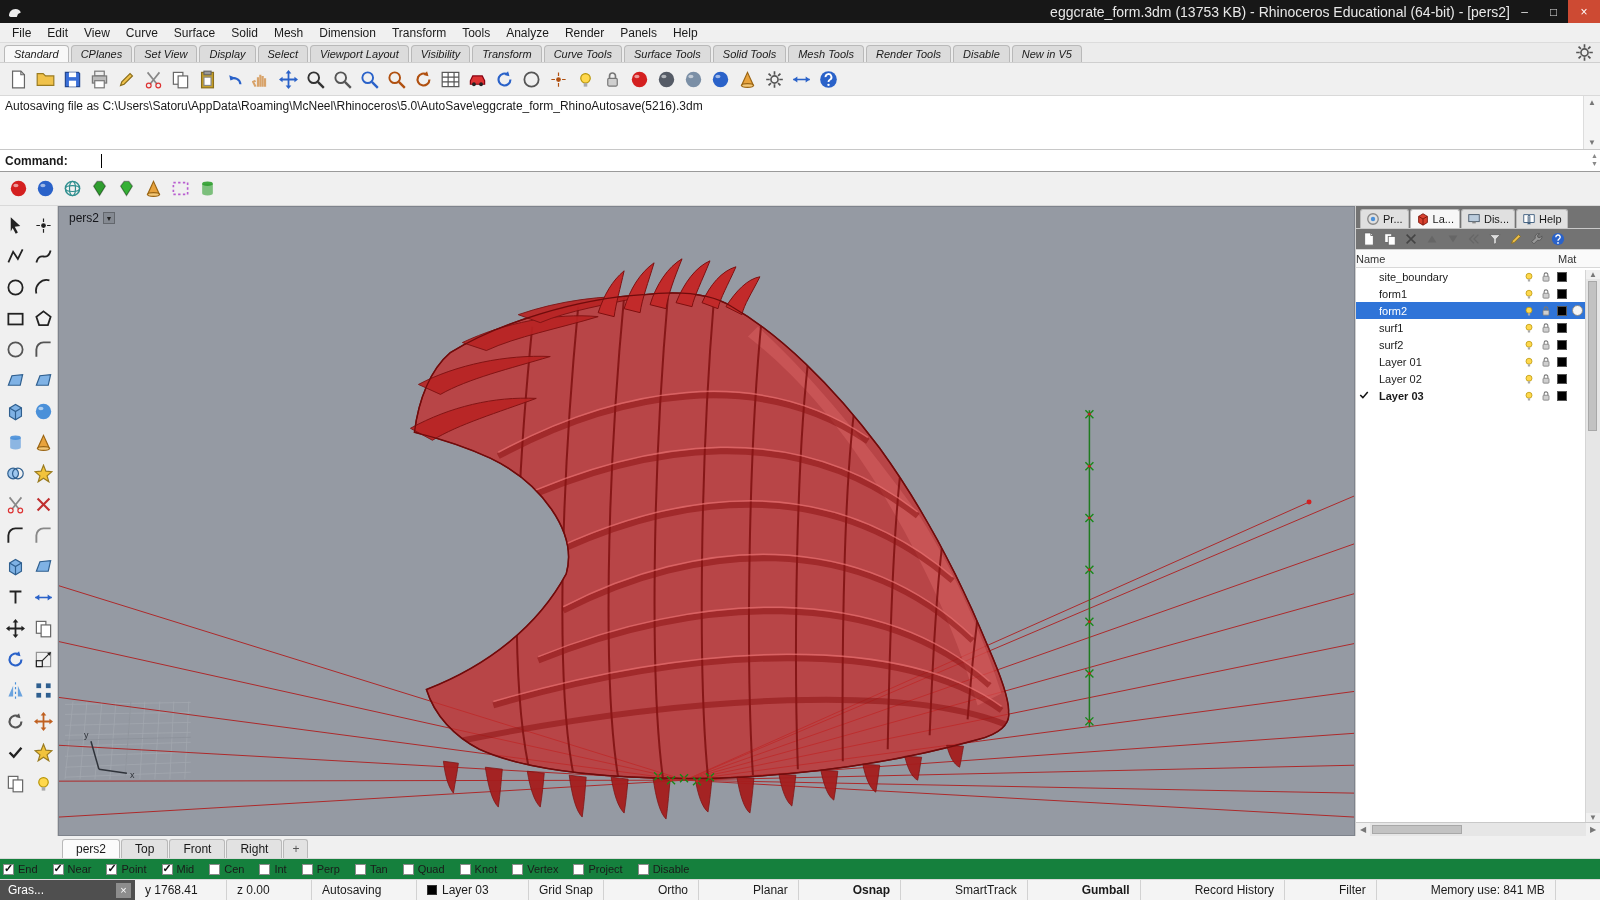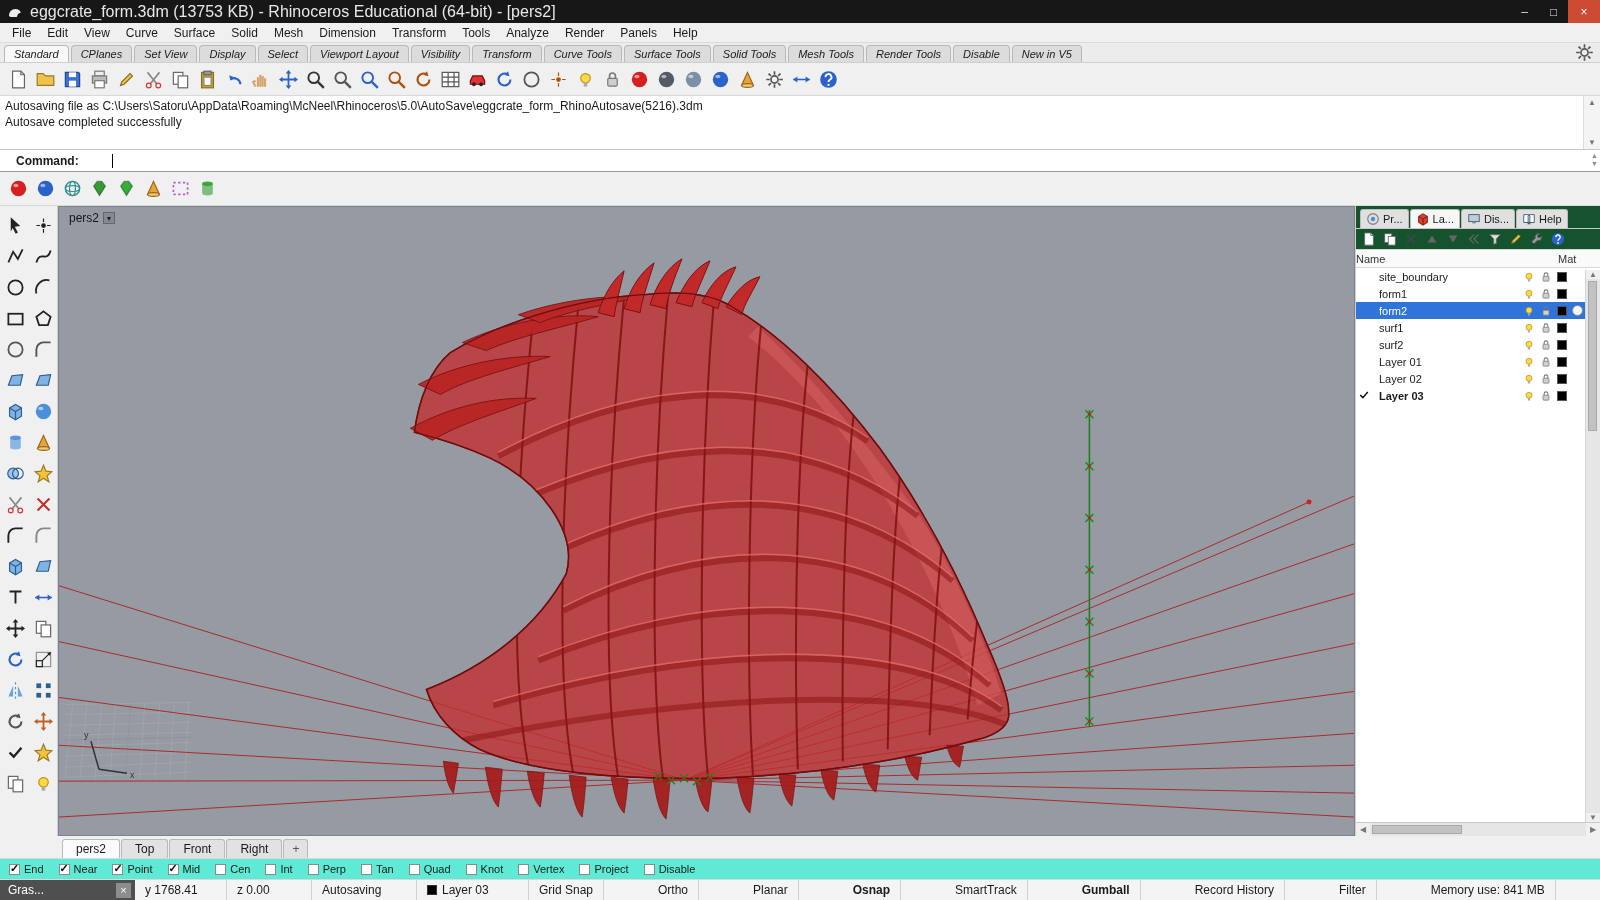--- a/index.html
+++ b/index.html
@@ -3,21 +3,21 @@
 <meta charset="utf-8">
 <style>
   * { box-sizing: border-box; margin: 0; padding: 0; }
   html,body { width:1600px; height:900px; overflow:hidden; }
   body { font-family:"Liberation Sans", sans-serif; font-size:12px; color:#1a1a1a; background:#f0f0f0; }
   .app { width:1600px; height:900px; display:flex; flex-direction:column; }
 
   
   .titlebar { height:23px; background:#171717; color:#e8e8e8; display:flex; align-items:center; flex:0 0 auto; }
   .appicon { width:18px; height:16px; margin:0 6px; flex:0 0 auto; }
-  .wtitle { flex:1; text-align:left; font-size:16px; white-space:nowrap; overflow:hidden; }
+  .wtitle { flex:1; text-align:right; font-size:14px; white-space:nowrap; overflow:hidden; }
   .winbtns { display:flex; flex:0 0 auto; }
   .wbtn { width:29px; height:23px; display:flex; align-items:center; justify-content:center; color:#dcdcdc; font-size:12px; }
   .wbtn.close { background:#cd4a33; color:#fff; width:32px; }
 
   
   .menubar { height:20px; background:#f0f0f0; border-bottom:1px solid #dcdcdc; display:flex; align-items:center; padding-left:4px; flex:0 0 auto; }
   .mitem { padding:0 8px; font-size:12px; }
 
   
   .tabsrow { height:20px; background:#ececec; border-bottom:1px solid #cfcfcf; display:flex; align-items:flex-end; padding:0 6px 0 4px; flex:0 0 auto; }
@@ -31,37 +31,37 @@
   .toolbar2 { height:34px; }
   .tbtn { width:27px; height:27px; border:none; background:transparent; display:flex; align-items:center; justify-content:center; padding:0; }
   .ic { width:19px; height:19px; color:#333; display:block; }
   .ic14 { width:14px; height:14px; }
   .ic12 { width:12px; height:12px; }
 
   
   .cmdhist { height:54px; background:#fff; border-bottom:1px solid #c8c8c8; position:relative; padding:2px 20px 0 5px; flex:0 0 auto; }
   .histline { font-size:12px; line-height:16px; white-space:nowrap; }
   .histsb { position:absolute; right:0; top:0; width:17px; height:100%; background:#f4f4f4; border-left:1px solid #ddd; display:flex; flex-direction:column; justify-content:space-between; align-items:center; font-size:8px; color:#777; padding:2px 0; }
-  .cmdline { height:22px; background:#fff; border-bottom:1px solid #9a9a9a; display:flex; align-items:center; padding-left:16px; flex:0 0 auto; position:relative;gap:28px; }
+  .cmdline { height:22px; background:#fff; border-bottom:1px solid #9a9a9a; display:flex; align-items:center; padding-left:5px; flex:0 0 auto; position:relative;gap:28px; }
   .cmdlabel { font-weight:bold; font-size:12px; }
   .caret { width:1px; height:14px; background:#000; margin-left:5px; }
   .cmdspin { position:absolute; right:2px; top:2px; display:flex; flex-direction:column; font-size:7px; color:#888; line-height:8px; }
 
   
   .mainrow { height:630px; display:flex; flex:0 0 auto; }
   .sidebar { width:58px; background:#f0f0f0; border-right:1px solid #cfcfcf; display:grid; grid-template-columns:26px 26px; gap:5px 2px; padding:6px 2px; align-content:start; }
   .sbtn { width:26px; height:26px; border:none; background:transparent; display:flex; align-items:center; justify-content:center; padding:0; }
 
   .viewport { flex:1; position:relative; background:#959aa3; border:1px solid #7e838c; overflow:hidden; }
   .viewport svg.scene { position:absolute; inset:0; width:100%; height:100%; }
   .vplabel { position:absolute; top:4px; left:10px; display:flex; align-items:center; gap:4px; font-size:12px; color:#14151a; }
   .vparrow { width:12px; height:12px; background:rgba(0,0,0,0.10); border:1px solid rgba(0,0,0,0.25); font-size:7px; line-height:11px; text-align:center; color:#222; }
 
   
-  .rightpanel { width:245px; background:#14532d; border-left:1px solid #cfcfcf; display:flex; flex-direction:column; font-size:11px; position:relative; }
+  .rightpanel { width:245px; background:#737373; border-left:1px solid #cfcfcf; display:flex; flex-direction:column; font-size:11px; position:relative; }
   .ptabs { display:flex; align-items:flex-end; height:23px; padding:2px 16px 0 4px; border-bottom:1px solid #c9c9c9; }
   .ptab { display:flex; align-items:center; gap:3px; padding:2px 5px; background:#e0e0e0; border:1px solid #bbb; border-bottom:none; border-radius:3px 3px 0 0; margin-right:1px; white-space:nowrap; }
   .ptab.active { background:#f7f7f7; }
   .ltb { display:flex; align-items:center; gap:4px; height:21px; padding:0 4px; border-bottom:1px solid #d5d5d5; }
   .lbtn { width:17px; height:17px; border:none; background:transparent; padding:0; display:flex; align-items:center; justify-content:center; }
   .lhdr { display:flex; align-items:center; height:18px; background:#fafafa; border-bottom:1px solid #d8d8d8; color:#333; padding-right:16px; }
   .lhdr .hname { flex:1; }
   .lhdr .hmat { width:26px; }
   .layerlist { background:#fff; flex:1; overflow:hidden; padding-right:15px; }
   .lrow { display:flex; align-items:center; height:17px; padding:0 2px; }
@@ -82,21 +82,21 @@
   .pvsb .vtrack { flex:1; width:100%; background:#e6e6e6; position:relative; }
   .pvsb .vthumb { position:absolute; top:2px; left:2px; width:9px; height:150px; background:#c2c2c2; border:1px solid #a8a8a8; }
 
   
   .vptabs { height:23px; background:#f0f0f0; border-bottom:1px solid #d9d9d9; display:flex; align-items:flex-end; padding-left:62px; flex:0 0 auto; }
   .vtab { font-size:12px; padding:2px 13px; background:#e2e2e2; border:1px solid #b9b9b9; border-bottom:none; border-radius:3px 3px 0 0; margin-right:1px; }
   .vtab.active { background:#fbfbfb; }
   .vtab.addtab { padding:2px 8px; color:#555; }
 
   
-  .osnapbar { height:21px; background:#5eead4; border-bottom:1px solid #d9d9d9; display:flex; align-items:center; gap:15px; padding-left:9px; font-size:11px; flex:0 0 auto; }
+  .osnapbar { height:21px; background:#15803d; border-bottom:1px solid #d9d9d9; display:flex; align-items:center; gap:15px; padding-left:3px; font-size:11px; flex:0 0 auto; }
   .oitem { display:flex; align-items:center; gap:4px; }
   .obox { width:11px; height:11px; background:#fff; border:1px solid #8a8a8a; position:relative; }
   .obox.on::after { content:"✓"; position:absolute; left:0px; top:-3px; font-size:11px; font-weight:bold; color:#111; }
 
   
   .statusbar { height:20px; background:#f4f4f4; display:flex; align-items:stretch; font-size:12px; flex:1 0 auto;justify-content:center; }
   .gras { width:135px; background:#4f4f4f; color:#fff; display:flex; align-items:center; padding:0 4px 0 8px; justify-content:space-between; flex:0 0 auto; }
   .gx { width:15px; height:15px; background:#8d8d8d; color:#fff; text-align:center; line-height:15px; font-size:11px; }
   .sfield { display:flex; align-items:center; padding:0 10px; border-right:1px solid #d2d2d2; white-space:nowrap; }
   .w95 { width:92px; } .w85 { width:85px; } .w105 { width:105px; } .w110 { width:112px; }
@@ -559,21 +559,20 @@
         <svg class="ic" viewBox="0 0 16 16">
           <use href="#sym-help"></use>
         </svg>
       </button>
     </div>
 
   <div class="cmdhist">
     <div>
 
         <div class="histline">Autosaving file as C:\Users\Satoru\AppData\Roaming\McNeel\Rhinoceros\5.0\AutoSave\eggcrate_form_RhinoAutosave(5216).3dm</div>
-        <div class="histline">Autosave completed successfully</div>
       </div>
     <div class="histsb">
         <span>▲</span>
         <span>▼</span>
       </div>
   </div>
 
   <div class="cmdline">
     <span class="cmdlabel">Command:</span>
     <span class="caret"></span>

